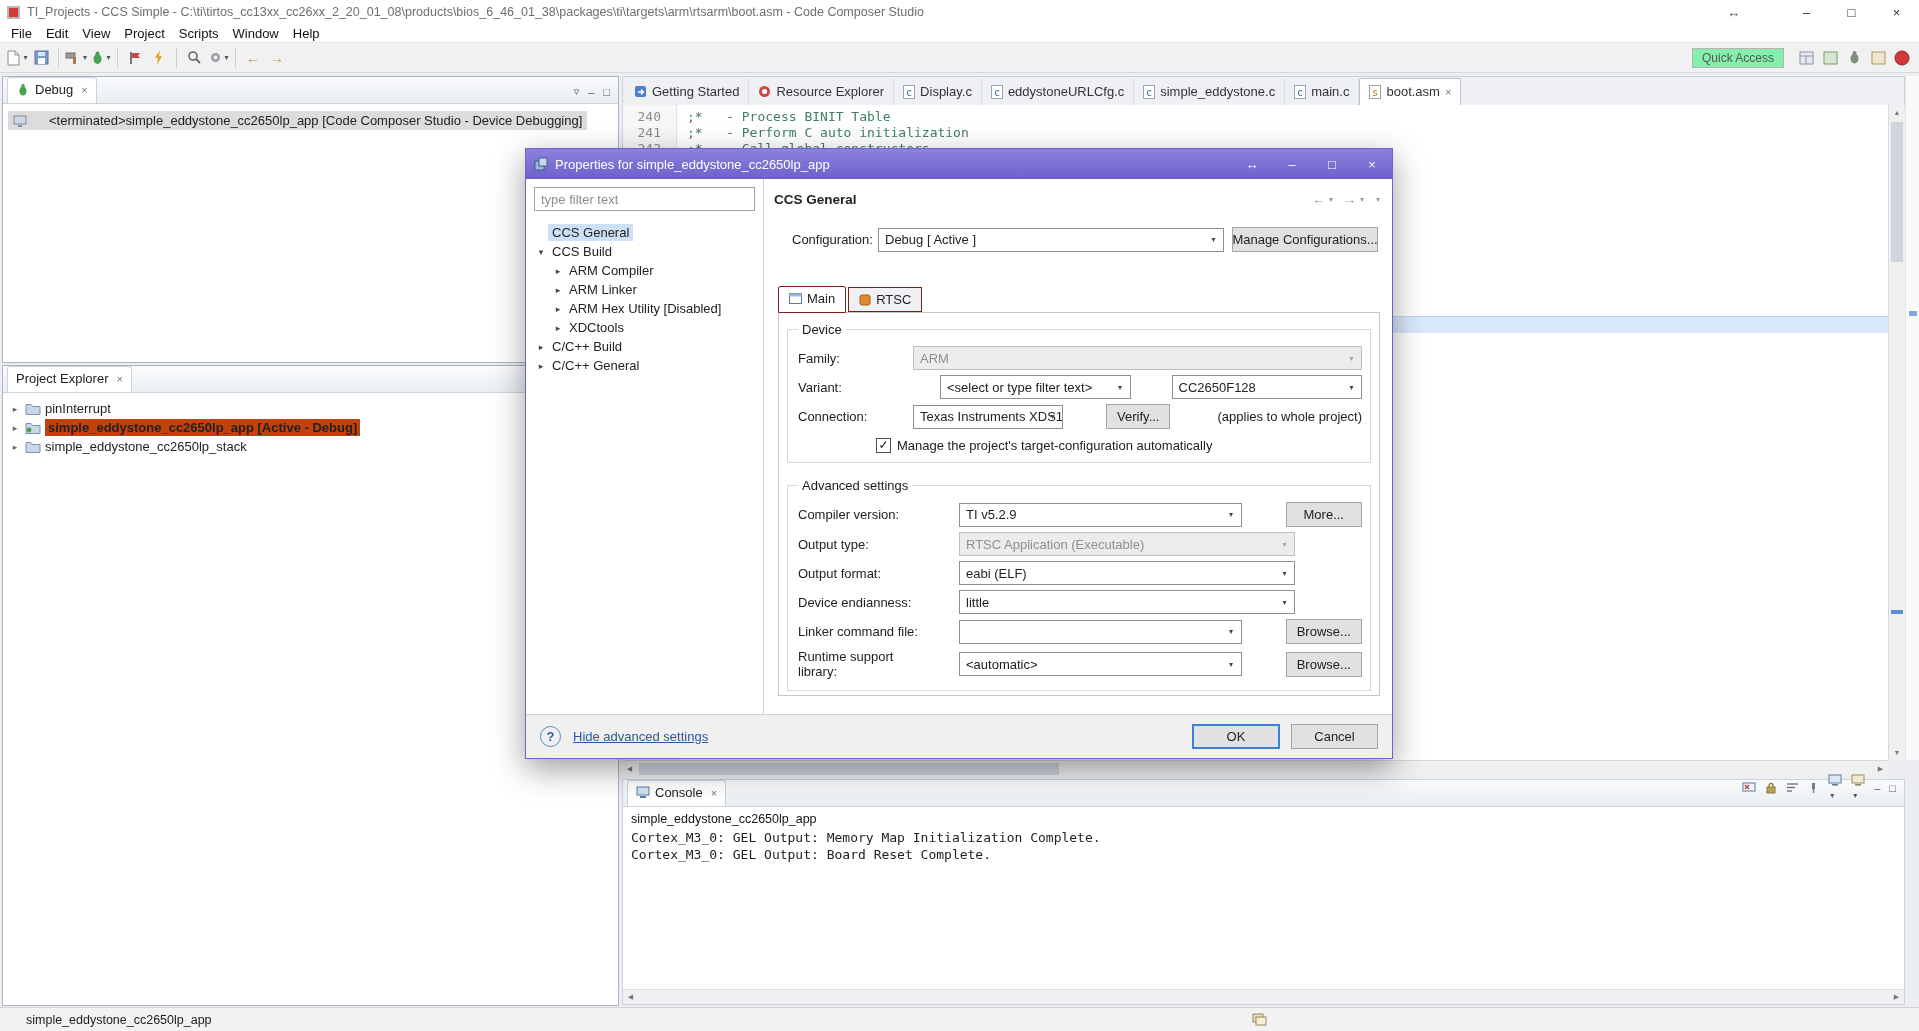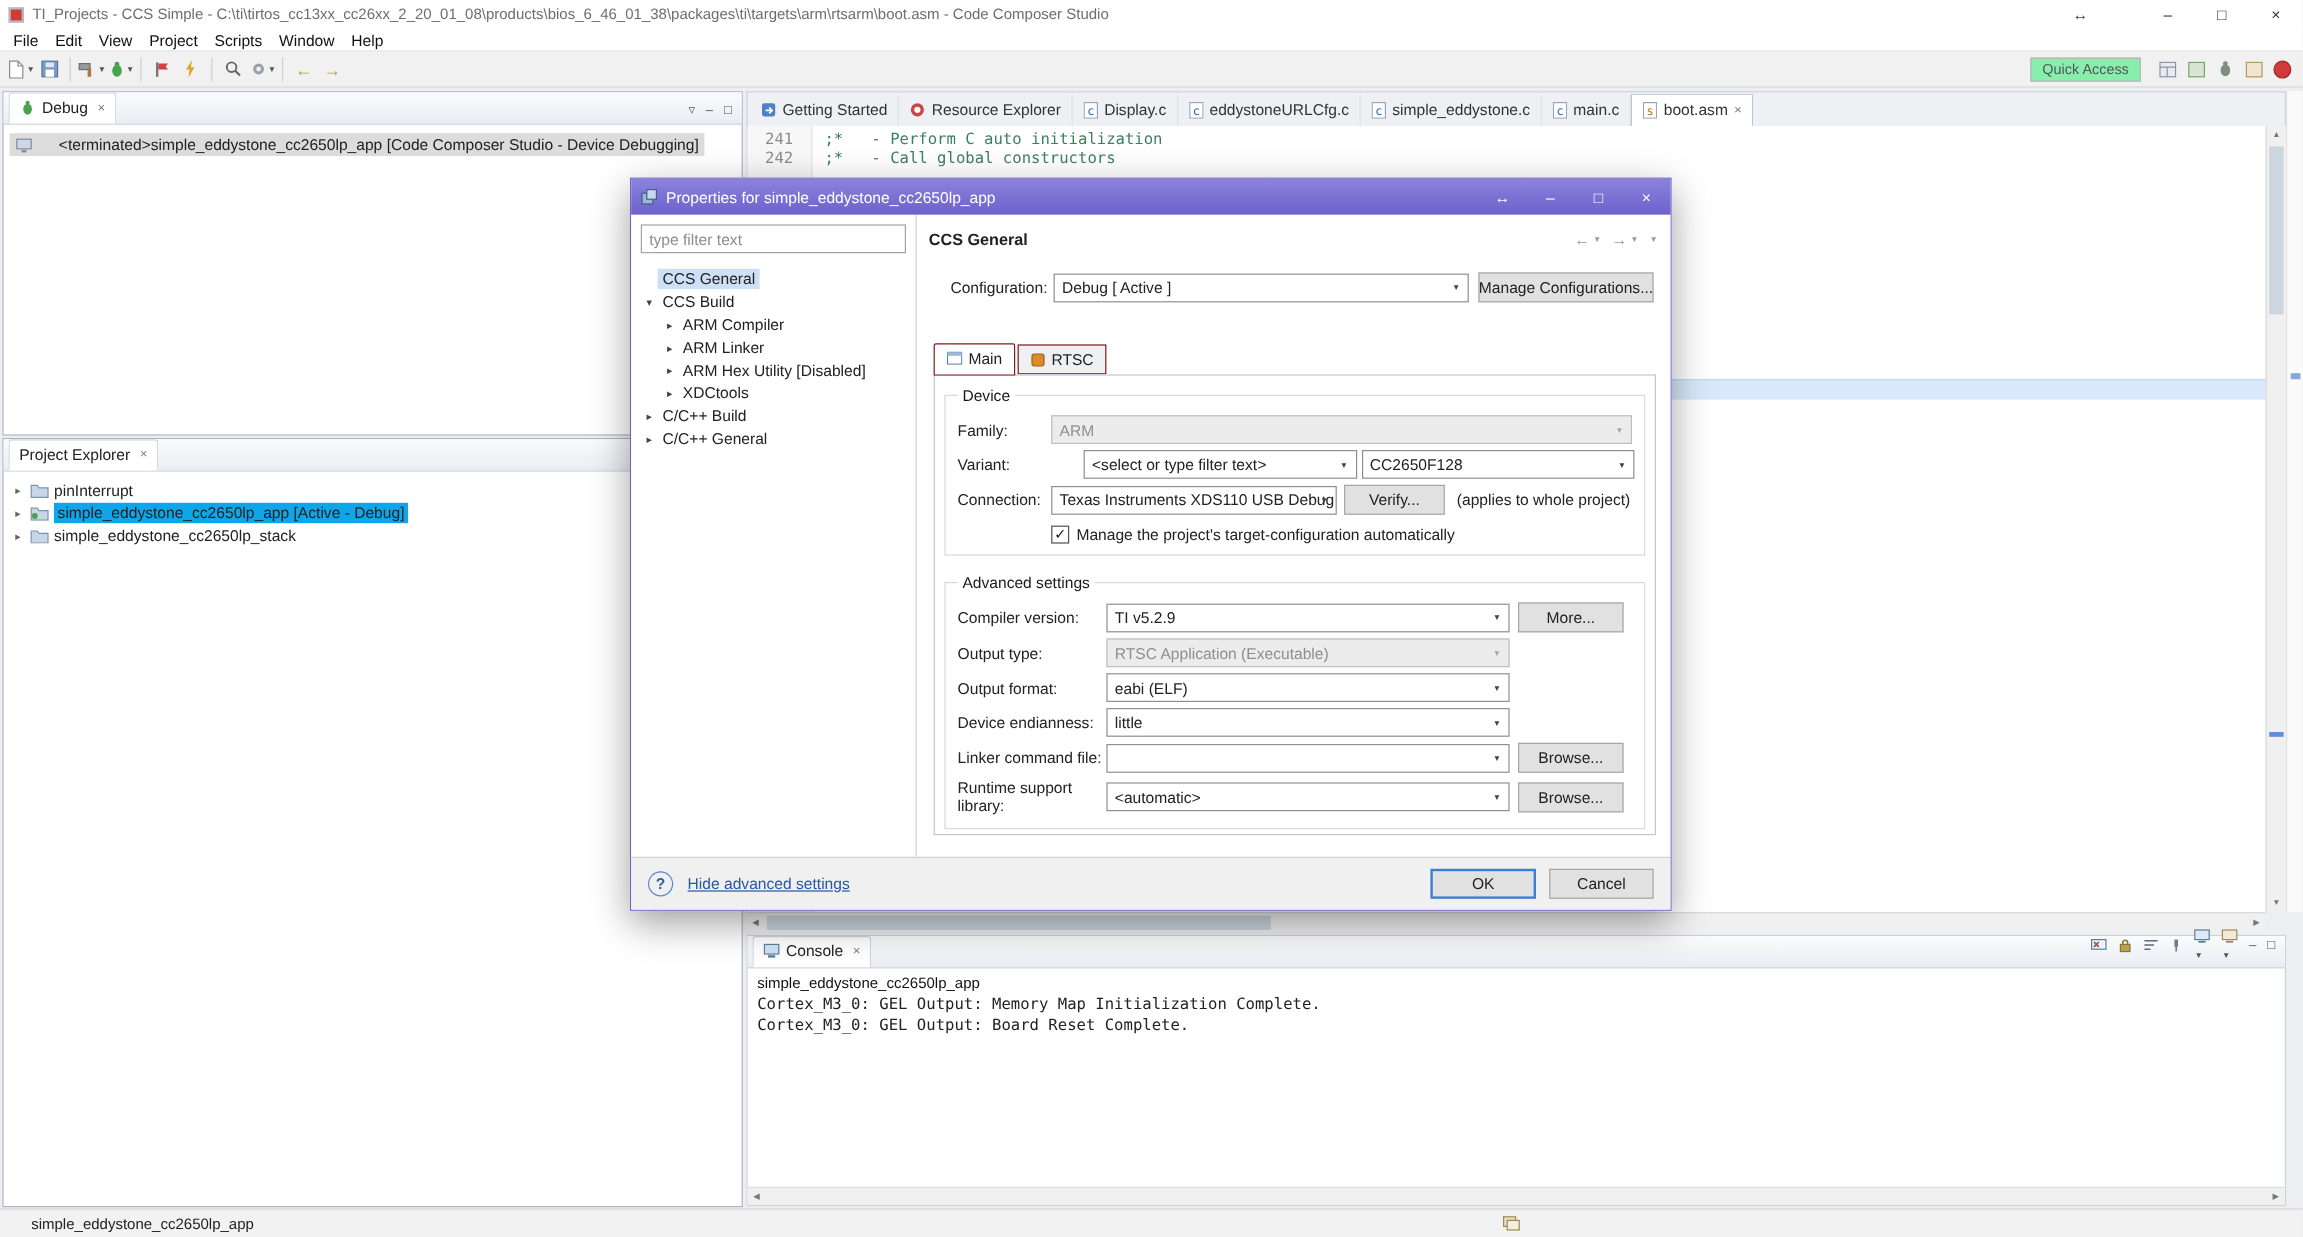--- a/index.html
+++ b/index.html
@@ -27,21 +27,21 @@
   .view-header { height:27px; background:linear-gradient(#fafbfc,#e9edf2); border-bottom:1px solid #cbd3dd; display:flex; align-items:flex-end; }
   .view-tab { display:flex; align-items:center; gap:5px; background:#fff; border:1px solid #cbd3dd; border-bottom:none; border-radius:3px 3px 0 0; padding:4px 8px 6px; margin-left:4px; white-space:nowrap; }
   .view-tab .x { color:#777; font-size:11px; margin-left:3px; }
   .view-actions { margin-left:auto; display:flex; align-items:center; gap:9px; padding:0 8px 5px 0; color:#556; }
   .glyph-sm { font-size:11px; color:#556; }
 
   .debug-item { margin:7px 5px; display:flex; gap:22px; align-items:center; background:#dcdcdc; padding:2px 5px; width:fit-content; white-space:nowrap; }
 
   .pe-row { display:flex; align-items:center; gap:4px; height:19px; padding-left:6px; white-space:nowrap; }
   .pe-row .tw { color:#666; font-size:9px; width:12px; text-align:center; flex:none; }
-  .pe-row.selected .pe-label { background:#0ea5e9; font-weight:normal; padding:1px 3px; }
+  .pe-row.selected .pe-label { background:#c2410c; font-weight:bold; padding:1px 3px; }
 
   
   .editor-tabs { position:absolute; left:622px; top:76px; width:1283px; height:29px; background:#eef0f4; border:1px solid #cbd3dd; border-bottom:none; display:flex; align-items:flex-end; padding-left:2px; }
   .etab { display:flex; align-items:center; gap:5px; padding:5px 9px 6px; color:#333; border-right:1px solid #dde2e9; white-space:nowrap; }
   .etab.active { background:#fff; border:1px solid #b9c3cf; border-bottom:1px solid #fff; border-radius:2px 2px 0 0; margin-bottom:-1px; }
   .editor { position:absolute; left:622px; top:105px; width:1266px; height:655px; background:#fff; border-left:1px solid #cbd3dd; }
   .gutter { position:absolute; left:0; top:0; bottom:0; width:54px; background:#f7f7f7; border-right:1px solid #e3e3e3; }
   .code-area { position:absolute; left:0; top:4px; right:0; }
   .code-row { display:flex; height:16px; line-height:16px; font-family:"DejaVu Sans Mono", monospace; font-size:13px; }
   .code-row .ln { width:46px; text-align:right; padding-right:8px; color:#8b8b8b; flex:none; }
@@ -95,21 +95,21 @@
   .combo .arr { position:absolute; right:0; top:0; bottom:0; width:19px; display:flex; align-items:center; justify-content:center; color:#444; font-size:8px; }
   .combo.disabled { background:#ececec; color:#8f8f8f; border-color:#bfbfbf; }
   .btn { height:25px; background:#e1e1e1; border:1px solid #a5a5a5; display:flex; align-items:center; justify-content:center; padding:0 10px; white-space:nowrap; }
   .tabs-row { display:flex; align-items:flex-end; margin:34px 0 0 14px; flex:none; }
   .ptab { display:flex; align-items:center; gap:5px; padding:4px 10px; border:1px solid #7f1d1d; background:#eef0f3; margin-right:2px; position:relative; }
   .ptab.active { background:#fff; border-radius:2px 2px 0 0; margin-bottom:-1px; padding-bottom:6px; z-index:3; }
   .folder { border:1px solid #bfc7d1; background:#fff; margin:0 12px 0 14px; height:384px; position:relative; z-index:1; flex:none; }
   .group { position:relative; border:1px solid #d9d9d9; margin:16px 8px 0; padding:16px 8px 6px 10px; }
   .group.adv { margin-top:22px; }
   .group-title { position:absolute; top:-8px; left:10px; background:#fff; padding:0 4px; color:#1a1a1a; }
-  .frow { display:flex; align-items:center; margin-bottom:5px; }
+  .frow { display:flex; align-items:center; margin-bottom:5px;gap:37px; }
   .frow .flbl { flex:none; }
   .dev .flbl { width:78px; }
   .adv .flbl { width:124px; }
   .chk-row { margin-left:78px; display:flex; align-items:center; gap:6px; height:22px; }
   .chk { width:15px; height:15px; border:1px solid #4f4f4f; background:#fff; display:flex; align-items:center; justify-content:center; font-size:12px; color:#111; line-height:1; }
   .note { margin-left:10px; white-space:nowrap; }
   .dlg-footer { height:44px; flex:none; background:#f0f0f0; border-top:1px solid #d2d2d2; display:flex; align-items:center; padding:0 14px; }
   .help-circle { width:21px; height:21px; border:1px solid #5b87c6; border-radius:50%; color:#2f5fa3; display:flex; align-items:center; justify-content:center; font-size:13px; font-weight:bold; }
   .adv-link { margin-left:12px; color:#2458a6; text-decoration:underline; }
   .btn.ok { width:88px; border:2px solid #3e7fd4; margin-left:auto; }
@@ -381,20 +381,24 @@
     <span>boot.asm</span>
     <span class="x" style="color:#777;font-size:11px;">×</span>
   </span>
 </div>
 
 <div class="editor">
   <div class="gutter"></div>
   <div class="cur-line"></div>
   <div class="code-area">
     <div class="code-row">
+      <span class="ln">240</span>
+      <span class="ct">;*   - Process BINIT Table</span>
+    </div>
+    <div class="code-row">
       <span class="ln">241</span>
       <span class="ct">;*   - Perform C auto initialization</span>
     </div>
     <div class="code-row">
       <span class="ln">242</span>
       <span class="ct">;*   - Call global constructors</span>
     </div>
   </div>
 </div>
 

